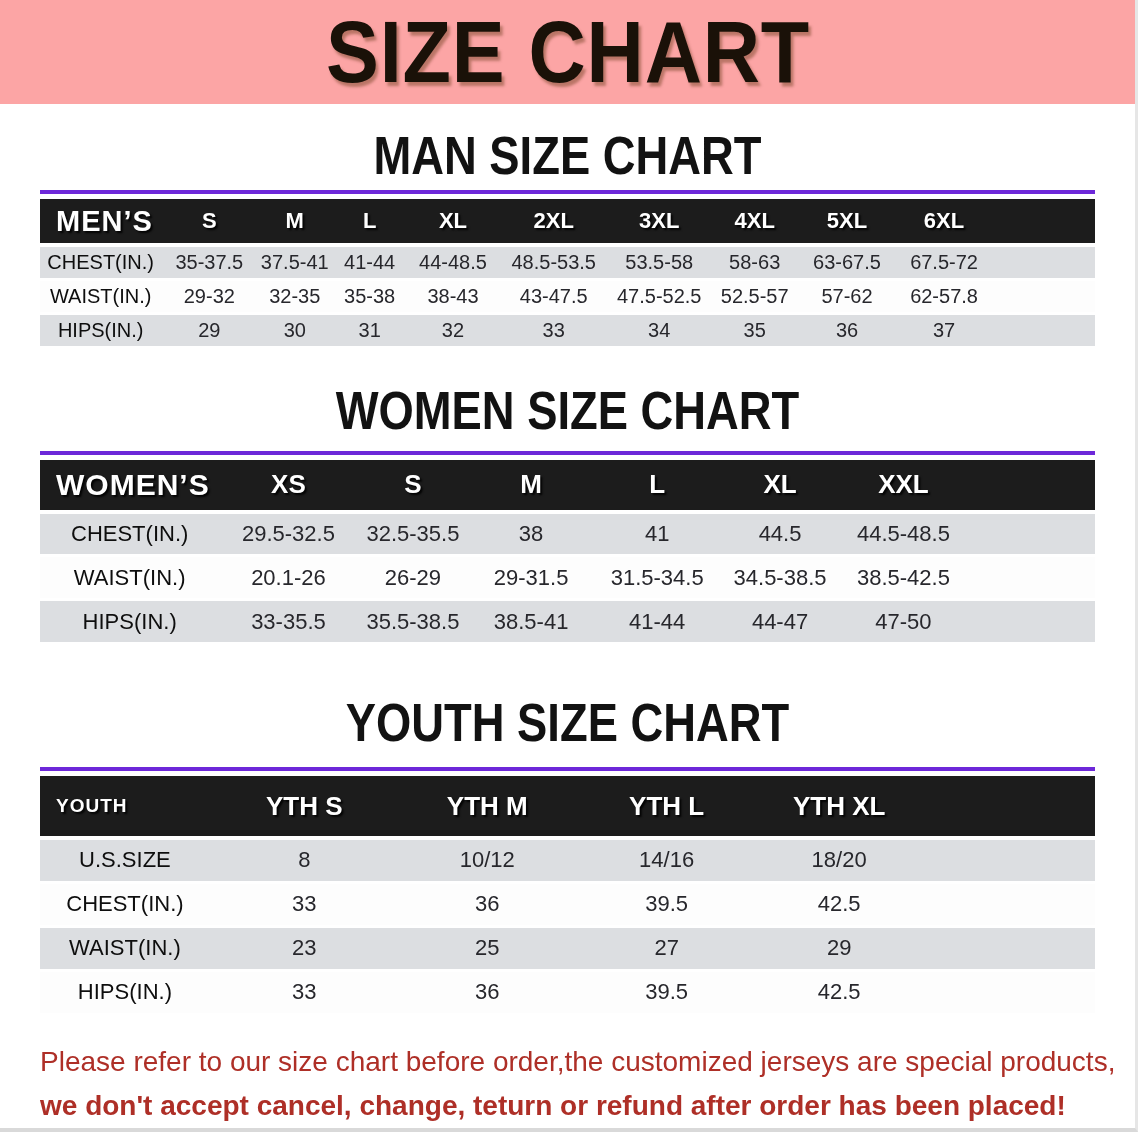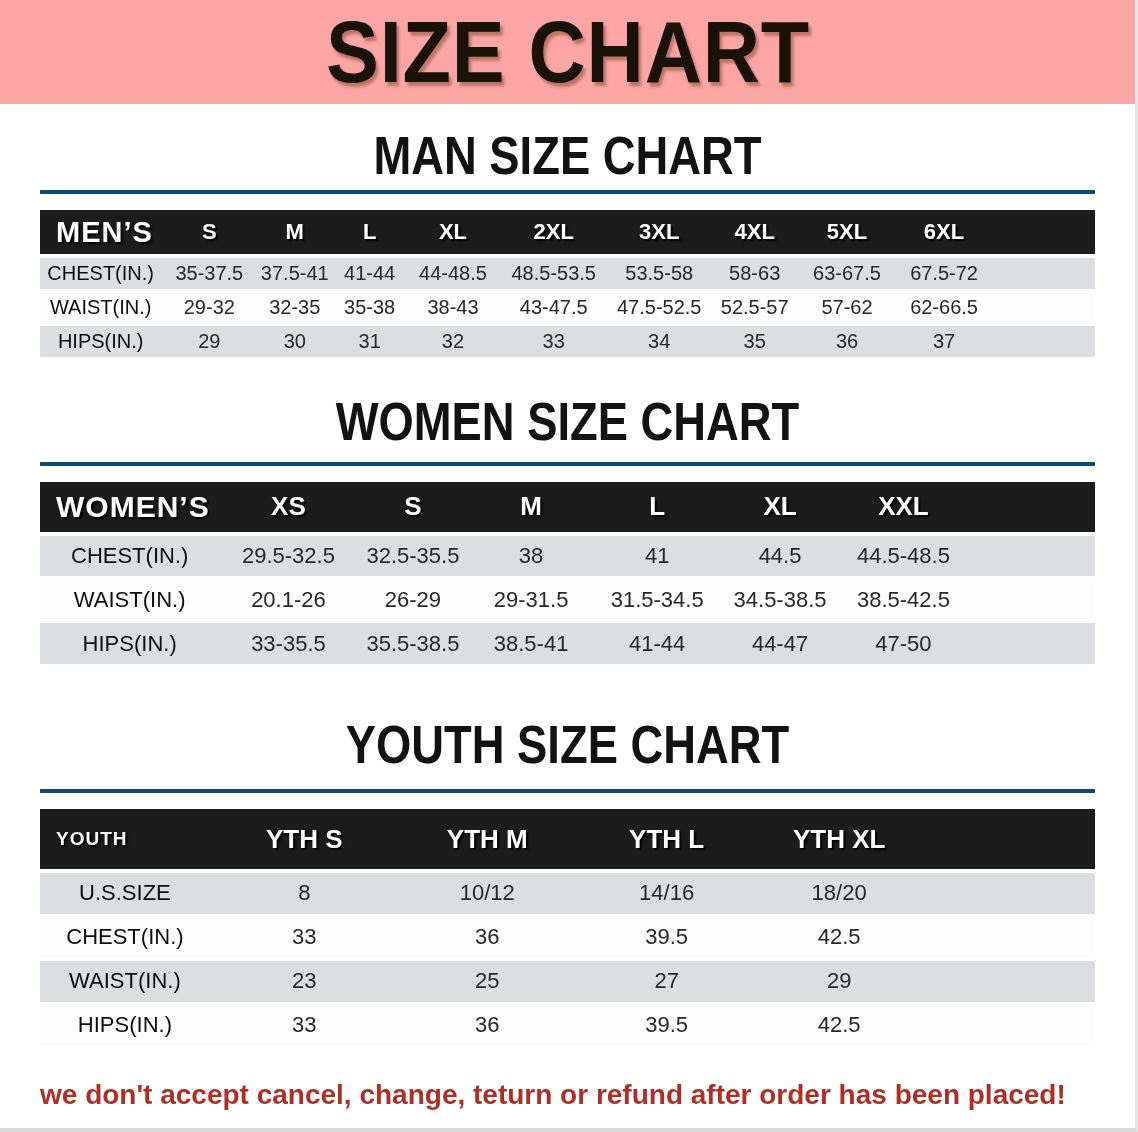--- a/index.html
+++ b/index.html
@@ -35,22 +35,22 @@
     color: #121212; white-space: nowrap;
     transform: scaleX(0.84);
   }
   .sec-men   .section-heading { margin-top: 24px; }
   .sec-women .section-heading { margin-top: 34px; }
   .sec-youth .section-heading { margin-top: 50px; }
 
   
   .table-wrap {
     margin: 0 40px;
-    border-top: 4px solid #0c4a6e;
-    padding-top: 16px;
+    border-top: 4px solid #6d28d9;
+    padding-top: 5px;
     background: #ffffff;
   }
   .sec-men   .table-wrap { margin-top: 8px; }
   .sec-women .table-wrap { margin-top: 14px; }
   .sec-youth .table-wrap { margin-top: 18px; }
 
   .size-table { width: 100%; border-collapse: collapse; table-layout: fixed; }
 
   .size-table th {
     background: #1c1c1c; color: #ffffff;
@@ -148,21 +148,21 @@
           <tr>
             <td class="rowlabel">WAIST(IN.)</td>
             <td>29-32</td>
             <td>32-35</td>
             <td>35-38</td>
             <td>38-43</td>
             <td>43-47.5</td>
             <td>47.5-52.5</td>
             <td>52.5-57</td>
             <td>57-62</td>
-            <td>62-66.5</td>
+            <td>62-57.8</td>
             <td class="spacer"></td>
           </tr>
           <tr>
             <td class="rowlabel">HIPS(IN.)</td>
             <td>29</td>
             <td>30</td>
             <td>31</td>
             <td>32</td>
             <td>33</td>
             <td>34</td>
@@ -294,14 +294,15 @@
             <td class="spacer"></td>
           </tr>
         </tbody>
       </table>
     </div>
   </section>
 
 </main>
 
 <footer class="note">
+  <p style="color: rgb(174, 47, 39);">Please refer to our size chart before order,the customized jerseys are special products,</p>
   <p style="color: rgb(174, 47, 39); font-weight: bold;">we don't accept cancel, change, teturn or refund after order has been placed!</p>
 </footer>
 
 </body></html>

